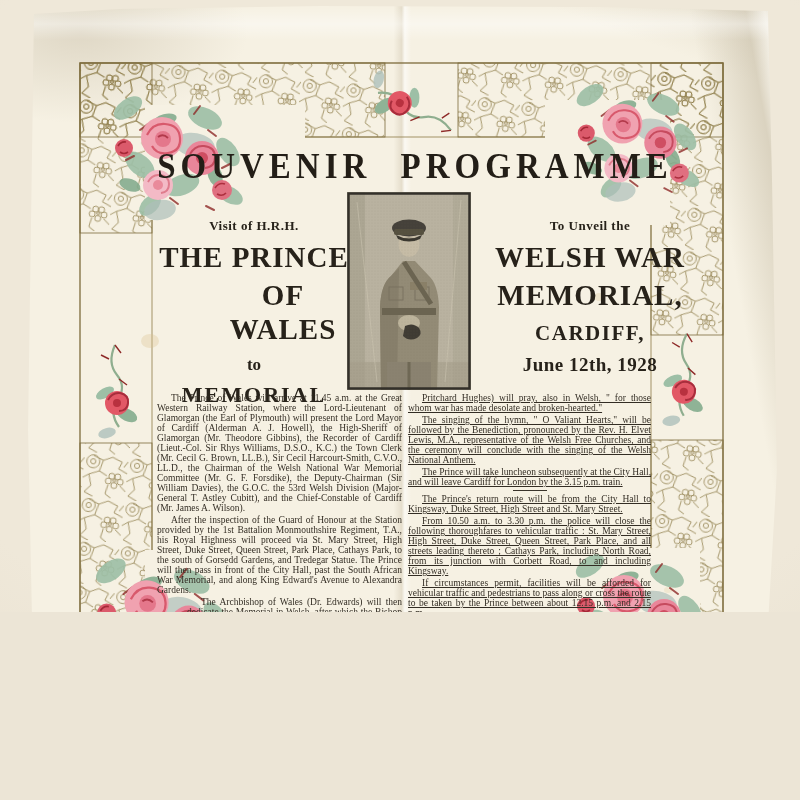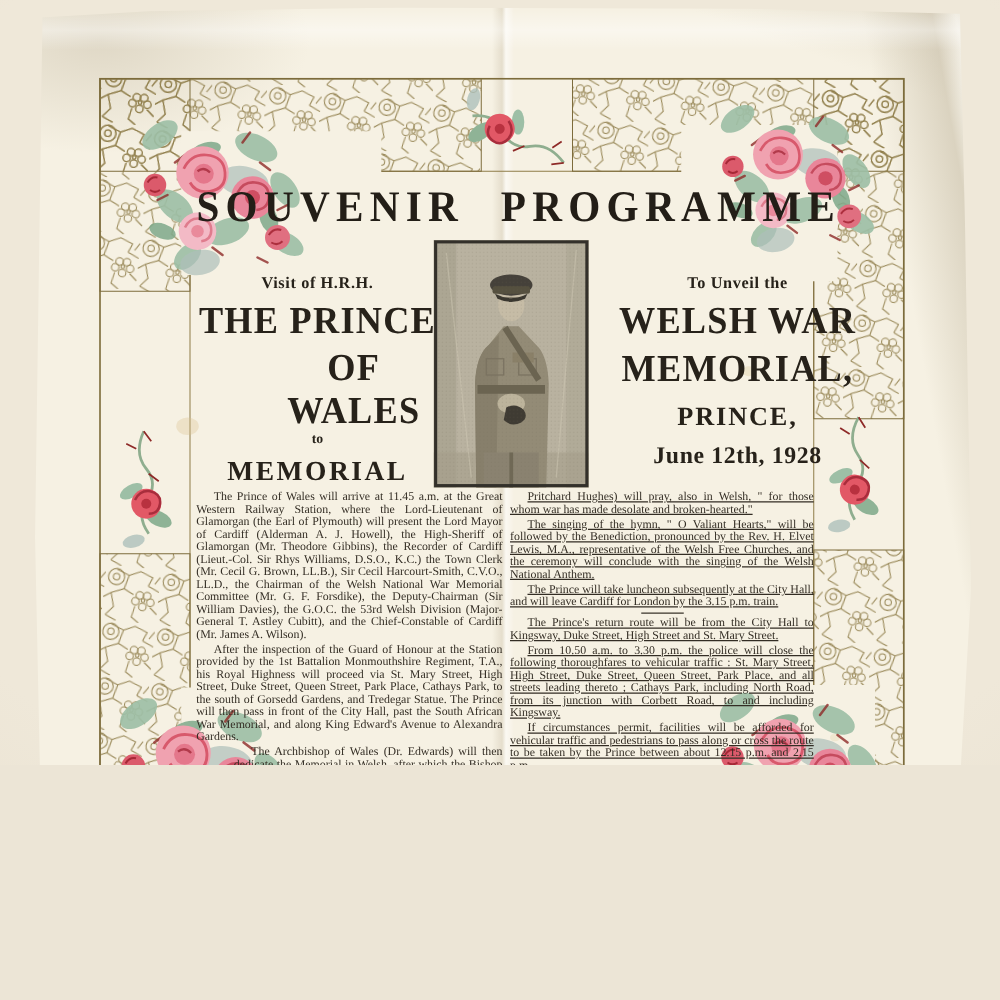--- a/index.html
+++ b/index.html
@@ -29,21 +29,21 @@
   .txt{position:absolute;color:#2a241c;}
   .title{left:130px;top:148px;width:570px;text-align:center;
     font-size:33px;font-weight:bold;letter-spacing:5px;word-spacing:16px;
     transform:scaleY(1.06);color:#231e17;}
   .hblock{position:absolute;text-align:center;font-weight:bold;color:#27221a;}
   .hleft{left:148px;top:218px;width:212px;}
   .hright{left:480px;top:218px;width:220px;}
   .hl-small{font-size:13px;letter-spacing:.5px;}
   .hl-big{font-size:29px;letter-spacing:1px;margin-top:7px;transform:scaleY(1.05);}
   .hl-big2{font-size:29px;letter-spacing:1px;margin-top:5px;padding-left:58px;transform:scaleY(1.05);}
-  .hl-to{font-size:11px;font-family:Liberation Serif, serif;}
+  .hl-to{font-size:17px;margin-top:10px;font-family:Liberation Serif, serif;}
   .hl-cardiff{font-size:22px;letter-spacing:2px;margin-top:7px;}
   .hr-mem{font-size:29px;letter-spacing:1px;margin-top:5px;transform:scaleY(1.05);}
   .hr-tue{font-size:21px;letter-spacing:1.5px;margin-top:9px;}
   .hr-date{font-size:19px;letter-spacing:.5px;margin-top:8px;}
   .col{position:absolute;top:393px;font-size:9.5px;line-height:10px;
     text-align:justify;color:#332d24;}
   .col p{margin:0 0 2px 0;text-indent:14px;}
   .col-left{left:157px;width:245px;}
   .col-right{left:408px;width:243px;text-decoration:underline;}
   .p-shift{padding-left:30px;}
@@ -195,21 +195,21 @@
     <div class="hl-big">THE PRINCE</div>
     <div class="hl-big2">OF WALES</div>
     <div class="hl-to">to</div>
     <div class="hl-cardiff">MEMORIAL</div>
   </div>
 
   <div class="hblock hright">
     <div class="hl-small">To Unveil the</div>
     <div class="hl-big">WELSH WAR</div>
     <div class="hr-mem">MEMORIAL,</div>
-    <div class="hr-tue">PRINCE,</div>
+    <div class="hr-tue">CARDIFF,</div>
     <div class="hr-date">June 12th, 1928</div>
   </div>
 
   <div class="col col-left">
     <p>The Prince of Wales will arrive at 11.45 a.m. at the Great Western Railway Station, where the Lord-Lieutenant of Glamorgan (the Earl of Plymouth) will present the Lord Mayor of Cardiff (Alderman A. J. Howell), the High-Sheriff of Glamorgan (Mr. Theodore Gibbins), the Recorder of Cardiff (Lieut.-Col. Sir Rhys Williams, D.S.O., K.C.) the Town Clerk (Mr. Cecil G. Brown, LL.B.), Sir Cecil Harcourt-Smith, C.V.O., LL.D., the Chairman of the Welsh National War Memorial Committee (Mr. G. F. Forsdike), the Deputy-Chairman (Sir William Davies), the G.O.C. the 53rd Welsh Division (Major-General T. Astley Cubitt), and the Chief-Constable of Cardiff (Mr. James A. Wilson).</p>
     <p>After the inspection of the Guard of Honour at the Station provided by the 1st Battalion Monmouthshire Regiment, T.A., his Royal Highness will proceed via St. Mary Street, High Street, Duke Street, Queen Street, Park Place, Cathays Park, to the south of Gorsedd Gardens, and Tredegar Statue. The Prince will then pass in front of the City Hall, past the South African War Memorial, and along King Edward's Avenue to Alexandra Gardens.</p>
     <p class="p-shift">The Archbishop of Wales (Dr. Edwards) will then dedicate the Memorial in Welsh, after which the Bishop of Llandaff (Dr.</p>
   </div>
 
   <div class="col col-right">

